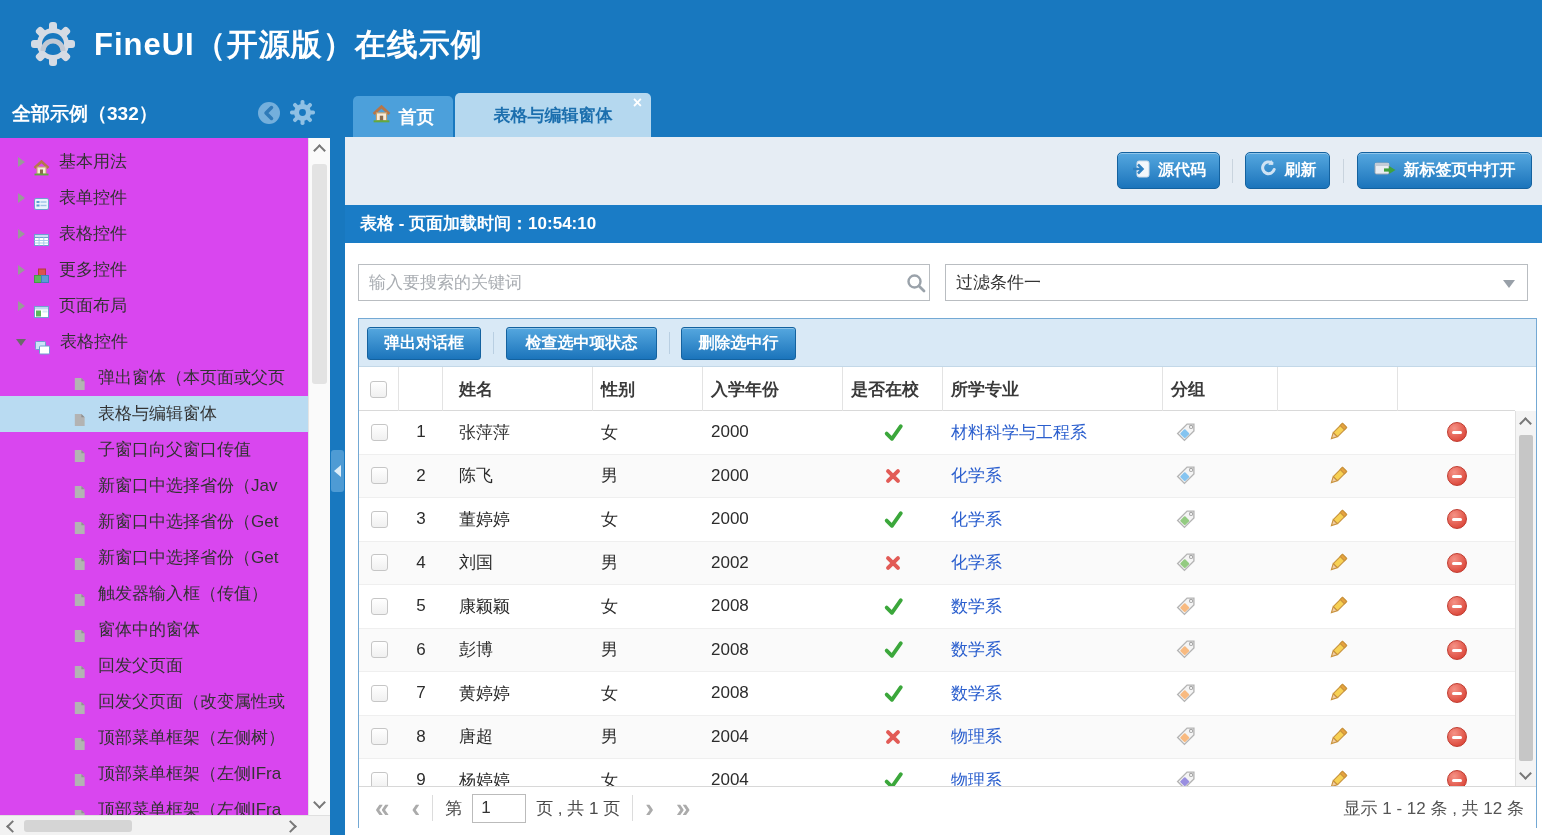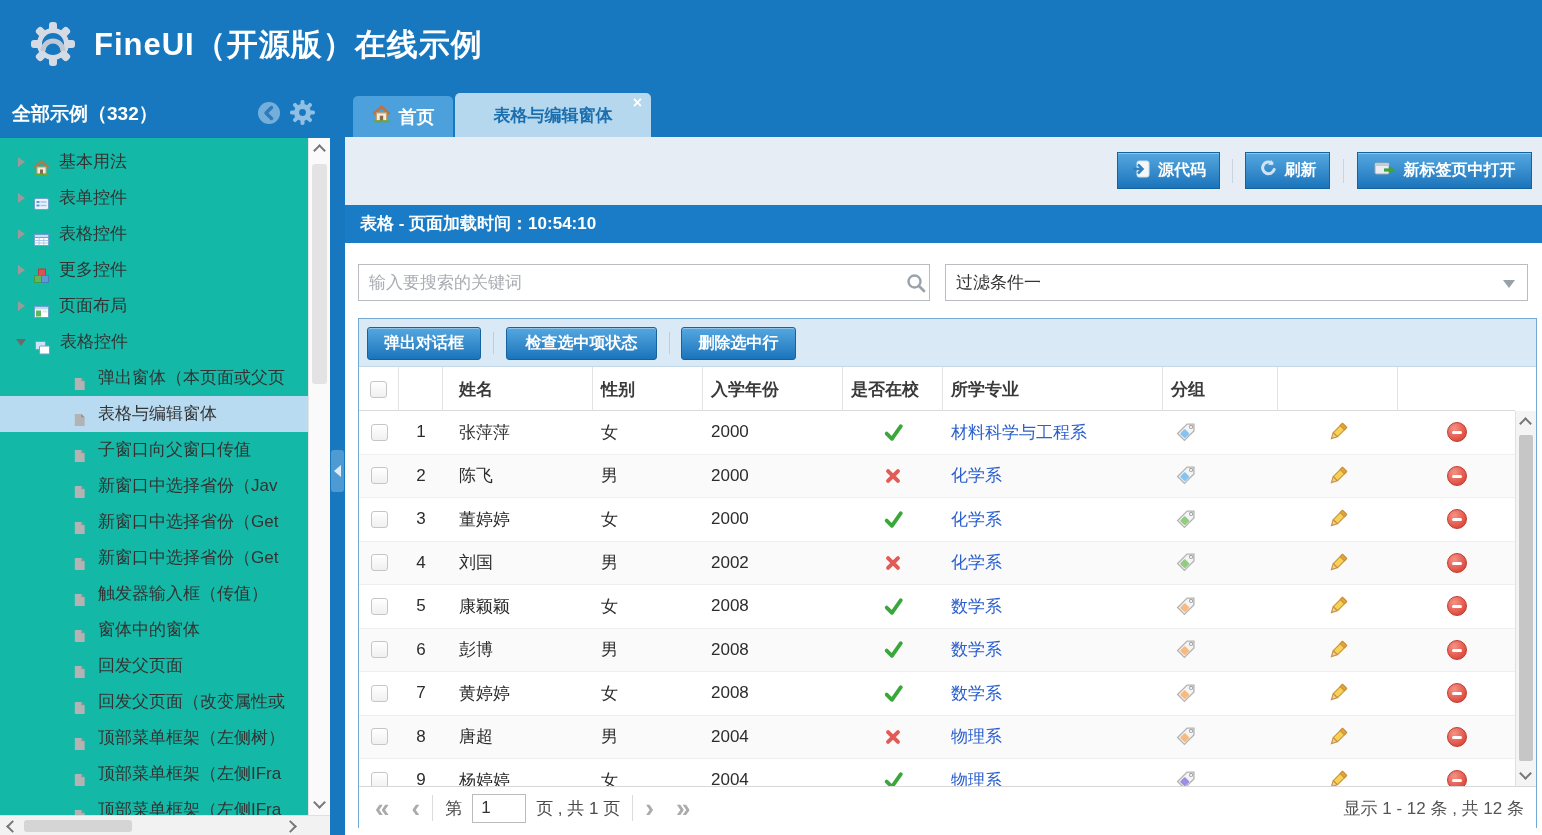--- a/index.html
+++ b/index.html
@@ -10,21 +10,21 @@
   
   .hdr{position:absolute;left:0;top:0;width:1542px;height:90px;background:#1878BF;}
   .hdr .logo{position:absolute;left:26px;top:21px;}
   .hdr .title{position:absolute;left:94px;top:24px;color:#fff;font-size:31px;font-weight:bold;letter-spacing:1px;}
 
   
   .side-hdr{position:absolute;left:0;top:90px;width:330px;height:48px;background:#1878BF;}
   .side-hdr .t{position:absolute;left:12px;top:11px;color:#fff;font-size:19px;font-weight:bold;}
   .side-hdr .ic1{position:absolute;left:256px;top:10px;cursor:pointer;}
   .side-hdr .ic2{position:absolute;left:290px;top:10px;cursor:pointer;}
-  .tree{position:absolute;left:0;top:138px;width:308px;height:677px;background:#14b8a6;overflow:hidden;padding-top:6px;}
+  .tree{position:absolute;left:0;top:138px;width:308px;height:677px;background:#d946ef;overflow:hidden;padding-top:6px;}
   .titem{position:relative;height:36px;line-height:36px;white-space:nowrap;overflow:hidden;font-size:17px;color:#333;cursor:pointer;}
   .titem.sel{background:#B9DBF2;}
   .titem .tri-r{display:inline-block;width:0;height:0;border-left:7px solid #9a9a9a;border-top:5px solid transparent;border-bottom:5px solid transparent;margin:0 0 1px 18px;vertical-align:middle;}
   .titem .tri-d{display:inline-block;width:0;height:0;border-top:7px solid #6a6a6a;border-left:5px solid transparent;border-right:5px solid transparent;margin:0 0 1px 16px;vertical-align:middle;}
   .titem .nicon{display:inline-block;width:18px;height:16px;margin:0 8px 3px 8px;vertical-align:middle;}
   .titem.child .nicon{margin-left:72px;}
   .vscroll{position:absolute;left:308px;top:138px;width:22px;height:677px;background:#FAFAFA;border-left:1px solid #E4E4E4;}
   .vscroll .thumb{position:absolute;left:3px;top:26px;width:15px;height:220px;background:#E3E3E3;border-radius:3px;}
   .hscroll{position:absolute;left:0;top:815px;width:330px;height:20px;background:#F2F2F2;border-top:1px solid #E0E0E0;}
   .hscroll .thumb{position:absolute;left:24px;top:4px;width:108px;height:12px;background:#D5D5D5;border-radius:3px;}
@@ -37,21 +37,21 @@
   .splitter .handle:after{content:"";position:absolute;left:3px;top:15px;width:0;height:0;border-right:7px solid #DDEEF9;border-top:6px solid transparent;border-bottom:6px solid transparent;}
 
   
   .tabbar{position:absolute;left:345px;top:90px;width:1197px;height:47px;background:#1878BF;}
   .tab-home{position:absolute;left:8px;top:6px;width:100px;height:41px;background:#4CA0DB;border-radius:5px 5px 0 0;display:flex;align-items:center;justify-content:center;gap:8px;color:#fff;font-size:18px;font-weight:bold;cursor:pointer;}
   .tab-active{position:absolute;left:110px;top:3px;width:196px;height:44px;background:#B5D8EF;border-radius:5px 5px 0 0;display:flex;align-items:center;justify-content:center;color:#1C6FAE;font-size:17px;font-weight:bold;cursor:pointer;}
   .tab-active .x{position:absolute;right:9px;top:2px;color:#fff;font-size:16px;font-weight:bold;cursor:pointer;line-height:16px;}
 
   
   .mtoolbar{position:absolute;left:345px;top:137px;width:1197px;height:68px;background:#E6EDF4;}
-  .btn{display:flex;align-items:center;justify-content:center;gap:7px;background:linear-gradient(#55A7DF,#1B74BB);border:1px solid #14629F;border-radius:0;color:#fff;font-size:16px;font-weight:bold;box-shadow:inset 0 1px 0 rgba(255,255,255,.35);cursor:pointer;}
+  .btn{display:flex;align-items:center;justify-content:center;gap:7px;background:linear-gradient(#55A7DF,#1B74BB);border:1px solid #14629F;border-radius:5px;color:#fff;font-size:16px;font-weight:bold;box-shadow:inset 0 1px 0 rgba(255,255,255,.35);cursor:pointer;}
   .mtoolbar .btn{position:absolute;top:15px;height:37px;}
   .b-src{left:772px;width:103px;} .b-ref{left:900px;width:85px;} .b-new{left:1012px;width:175px;}
   .mtoolbar .vsep{position:absolute;top:22px;width:1px;height:24px;background:#C9D4DE;}
   .vs1{left:887px;} .vs2{left:998px;}
 
   
   .ptitle{position:absolute;left:345px;top:205px;width:1197px;height:38px;background:#1A7CC6;color:#fff;font-size:17px;font-weight:bold;line-height:38px;padding-left:15px;}
 
   
   .content{position:absolute;left:345px;top:243px;width:1197px;height:592px;background:#fff;}

